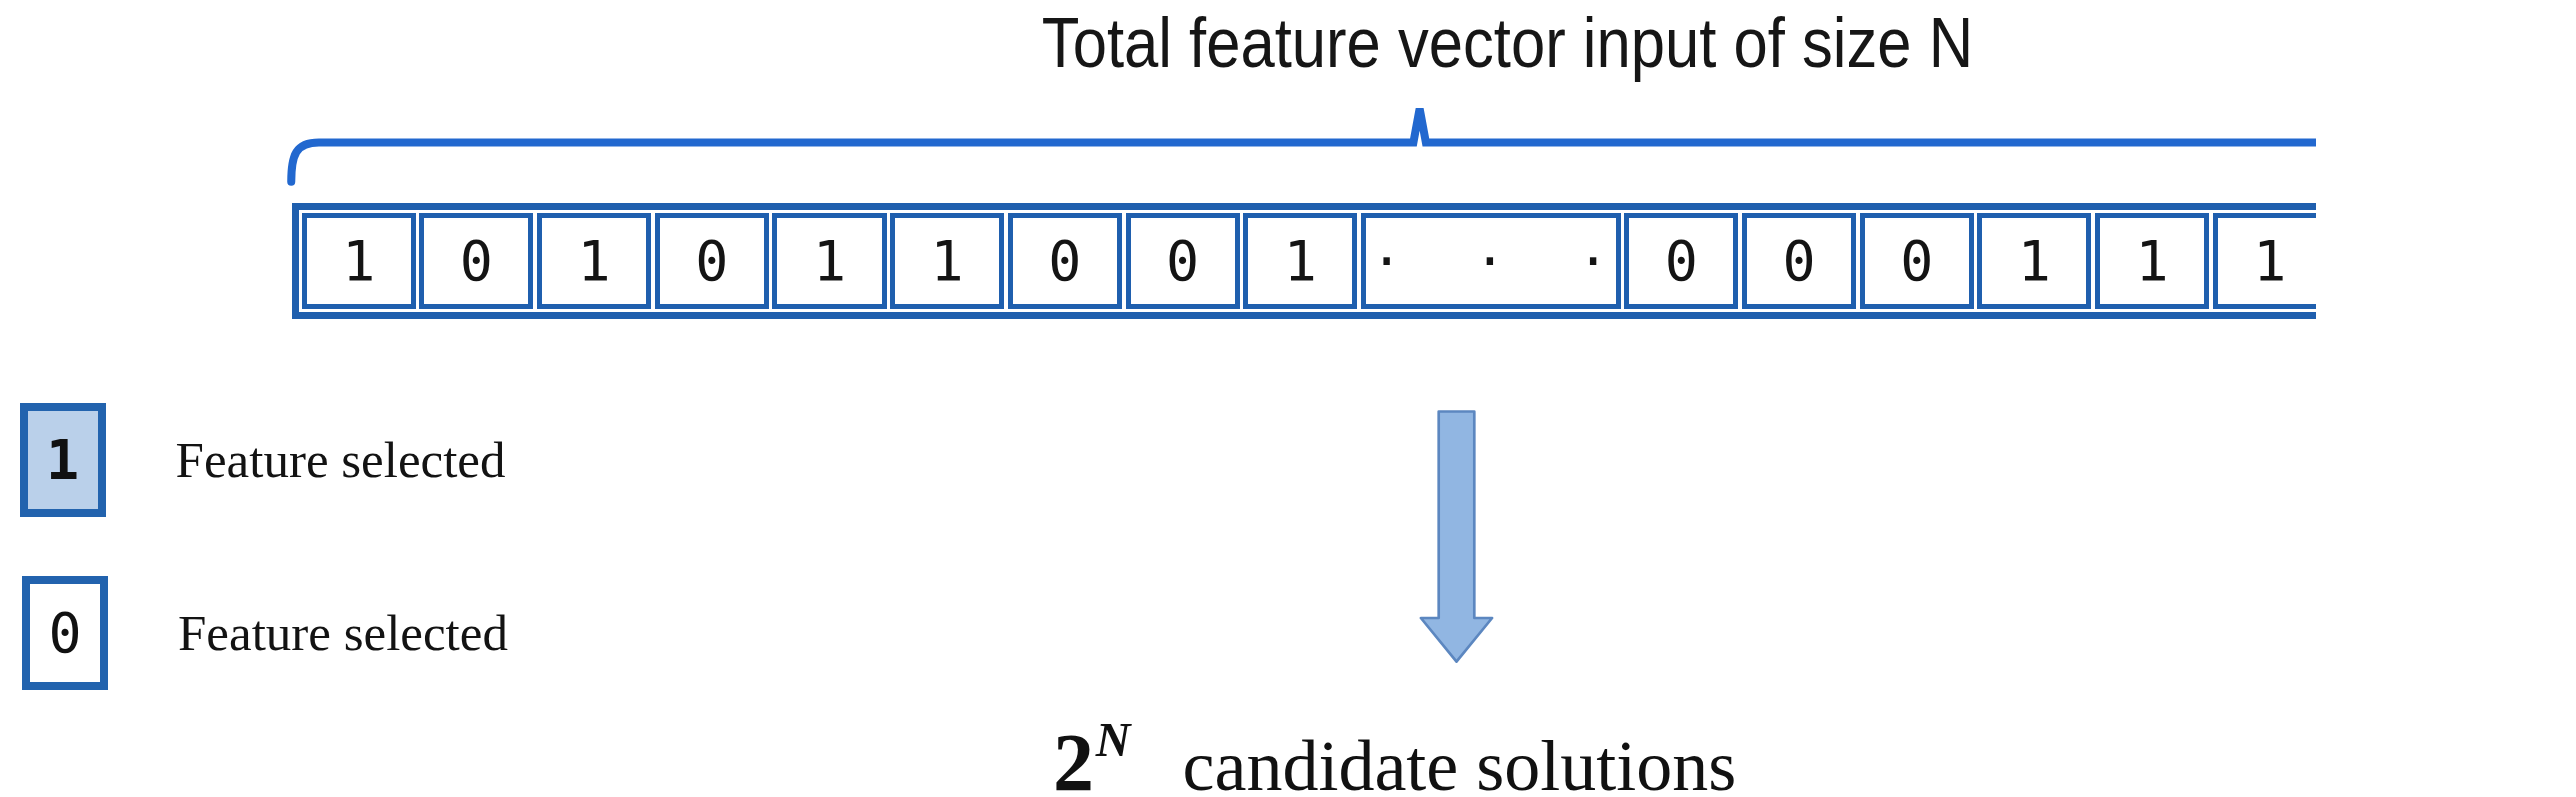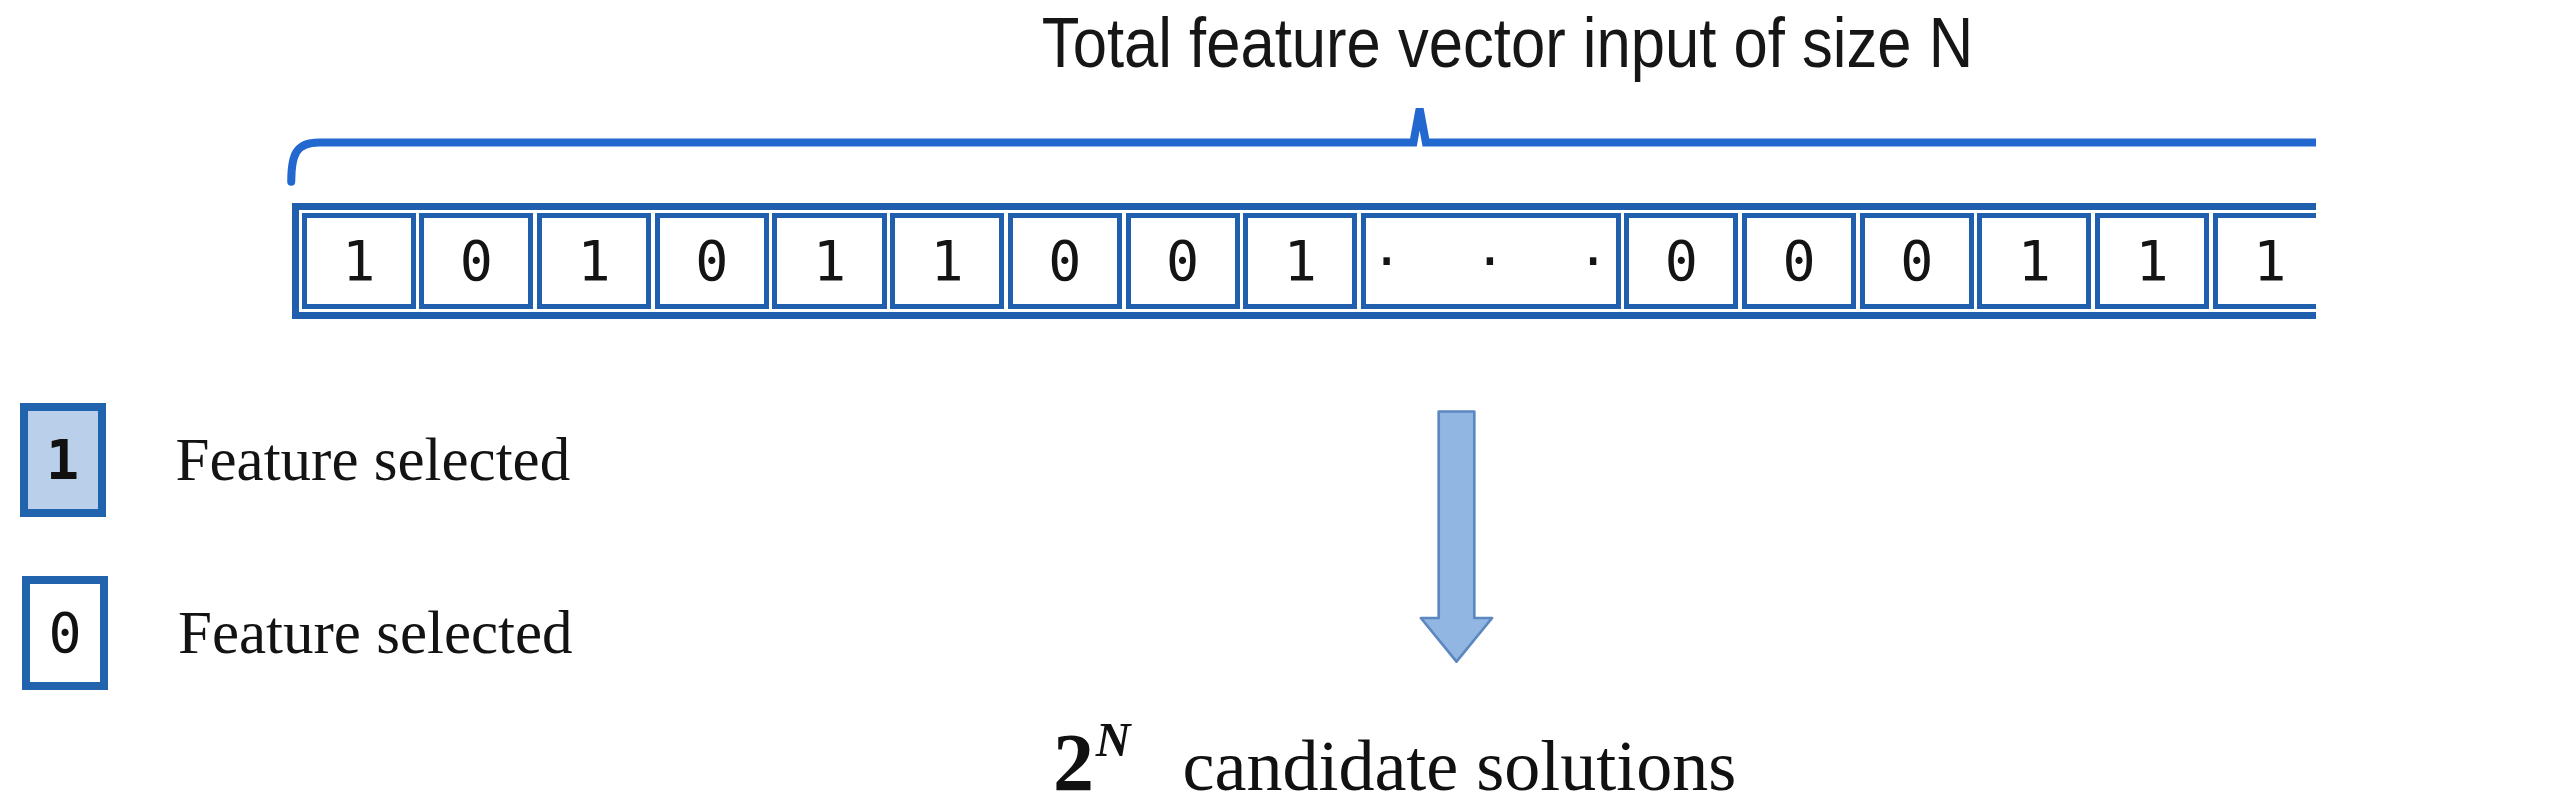--- a/index.html
+++ b/index.html
@@ -74,21 +74,21 @@
     font-family:"DejaVu Sans Mono", monospace;
     font-size:55px;
     background:#ffffff;
   }
   .legend-box.selected{
     background:var(--legend-fill);
     font-weight:bold;
   }
   .legend-label{
     font-family:"Liberation Serif", serif;
-    font-size:61px;
+    font-size:51px;
     color:#131313;
     white-space:nowrap;
   }
 
   
   .result{
     position:absolute;
     left:1053px;top:698px;
     display:flex;align-items:baseline;
     white-space:nowrap;

